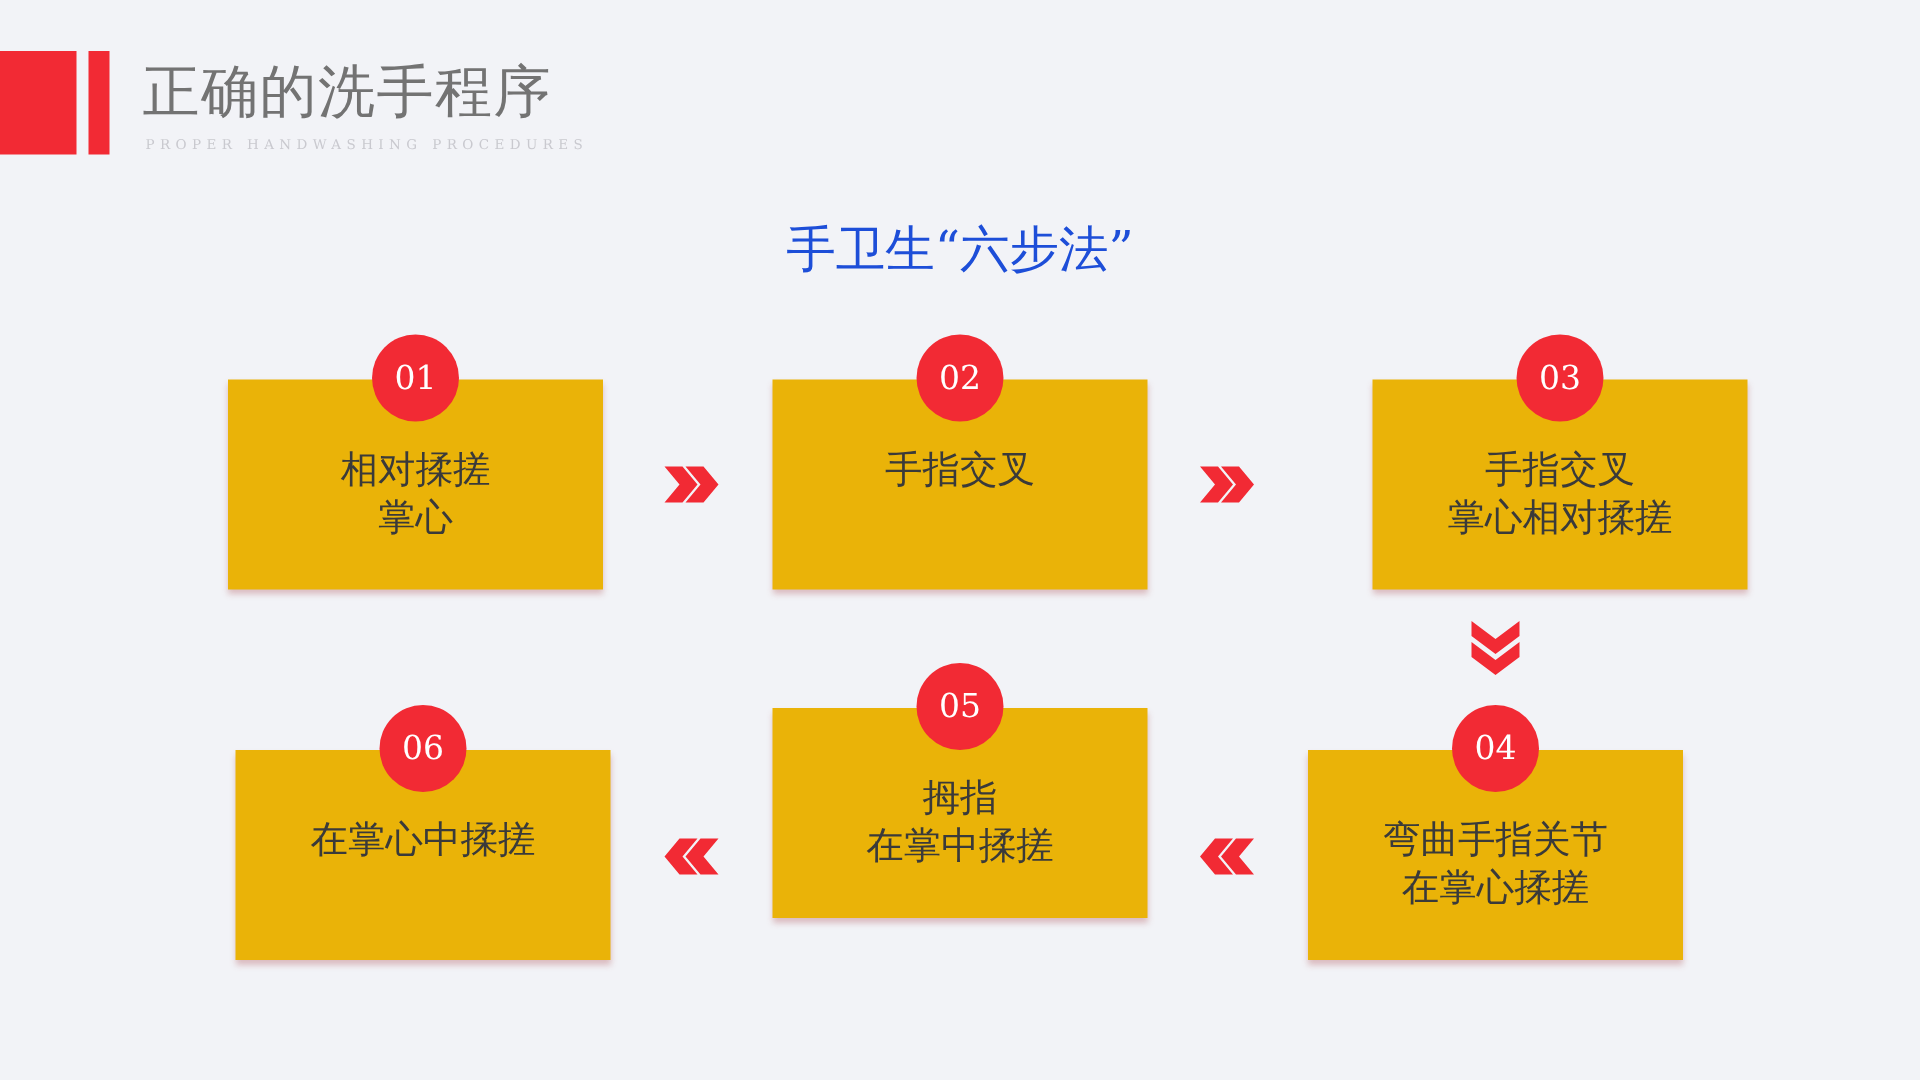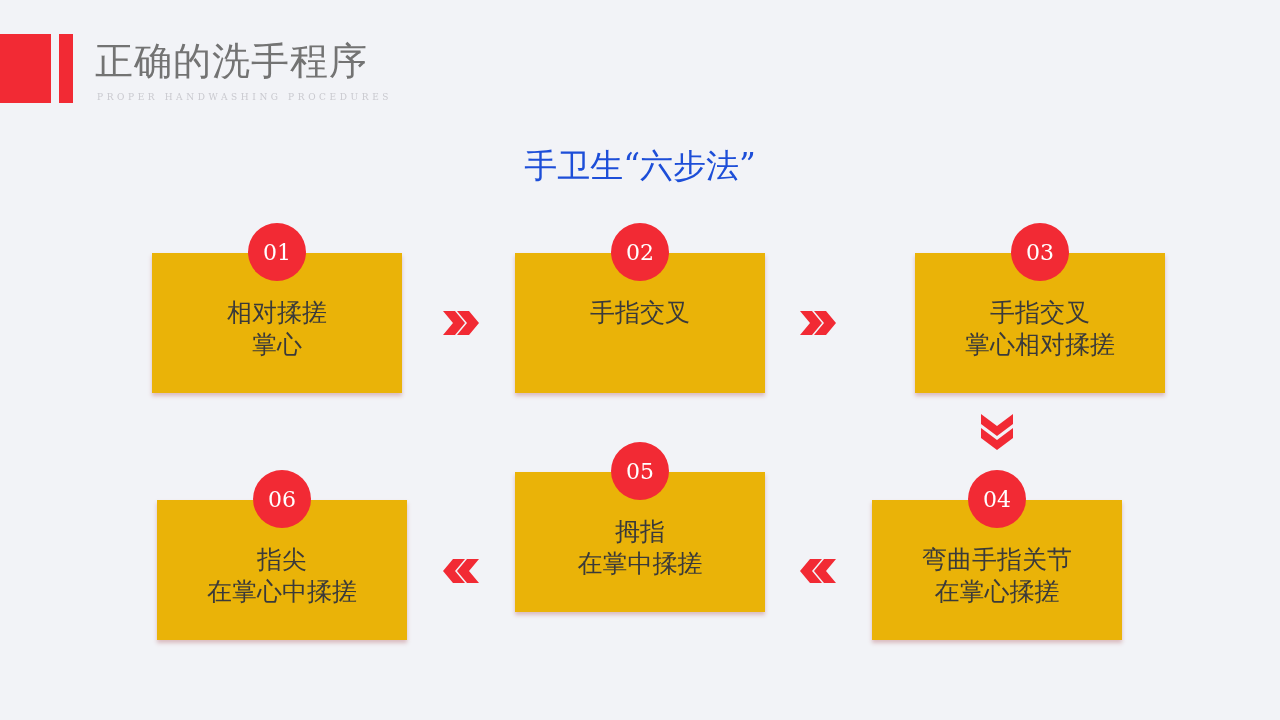--- a/index.html
+++ b/index.html
@@ -93,21 +93,20 @@
 <div class="arrow" style="left:977px; top:412px;">
   <svg viewBox="0 0 40 40">
       <polygon points="4,2 4,12 20,24 36,12 36,2 20,14" fill="#f22a34"></polygon>
       <polygon points="4,16 4,26 20,38 36,26 36,16 20,28" fill="#f22a34"></polygon>
     </svg>
 </div>
 
 <div class="card" style="left:157px; top:500px;">
   <div class="badge">06</div>
   <div class="card-text">
-    <div>指尖</div>
     <div>在掌心中揉搓</div>
   </div>
 </div>
 
 <div class="arrow" style="left:441px; top:551px;">
   <svg viewBox="0 0 40 40">
       <polygon points="38,8 26,8 16,20 26,32 38,32 28,20" fill="#f22a34"></polygon>
       <polygon points="24,8 12,8 2,20 12,32 24,32 14,20" fill="#f22a34"></polygon>
     </svg>
 </div>

